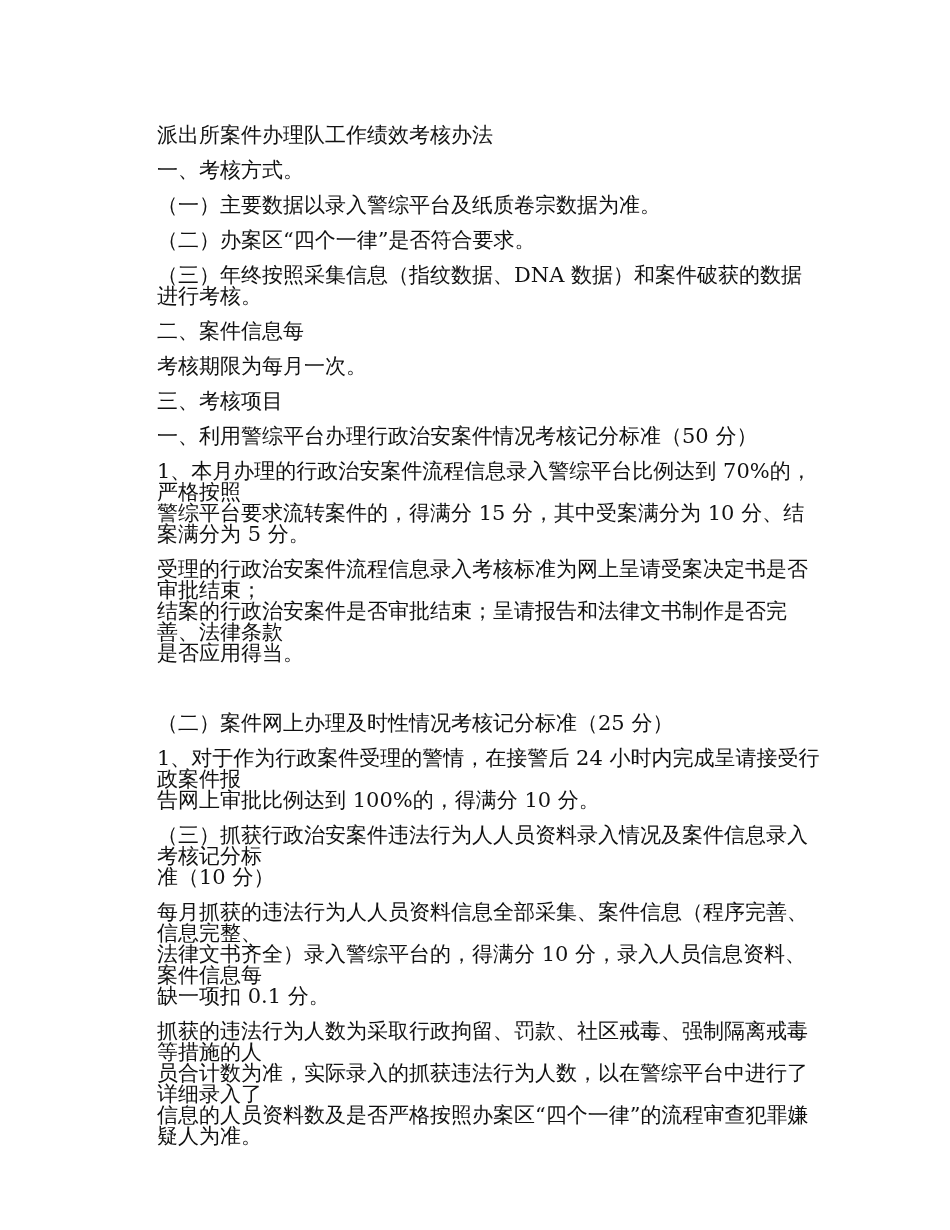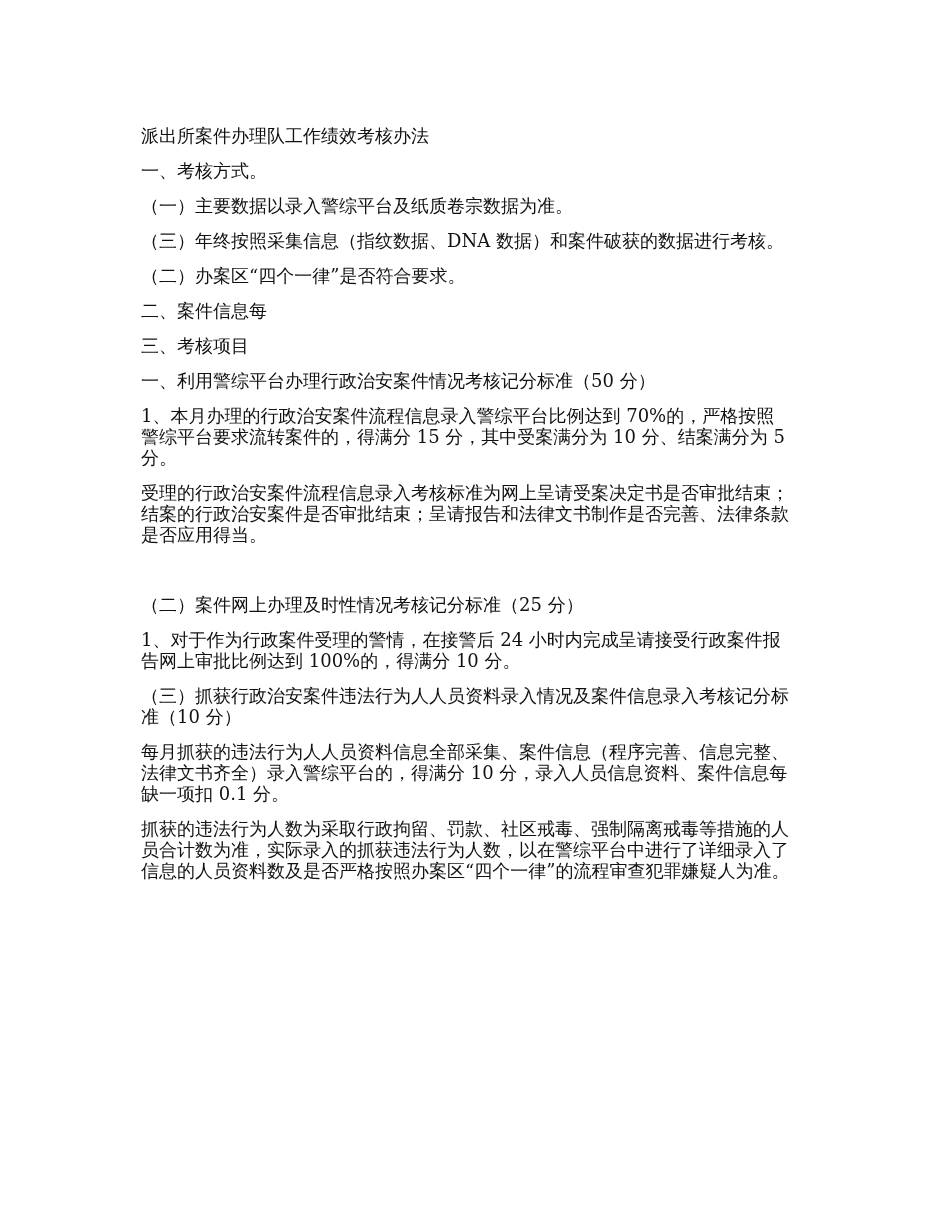--- a/index.html
+++ b/index.html
@@ -15,44 +15,45 @@
       font-family: "DejaVu Serif", "Liberation Serif", serif;
       color: #111111;
     }
     .page {
       position: absolute;
       left: 141px;
       top: 125px;
       width: 680px;
     }
     .para {
-      margin: 0 0 14px 0;
-      font-size: 18px;
+      margin: 0 0 14px 16px;
+      font-size: 21px;
       line-height: 21px;
       letter-spacing: 0;
       white-space: pre-wrap;
     }
     .para.title {
       margin-bottom: 14px;
     }
     .spacer {
       height: 35px;
     }
   </style>
 </head>
 <body>
 
 <div class="page">
   <p class="para title">派出所案件办理队工作绩效考核办法</p>
 
   <p class="para">一、考核方式。</p>
   <p class="para">（一）主要数据以录入警综平台及纸质卷宗数据为准。</p>
+  <p class="para">（二）办案区“四个一律”是否符合要求。</p>
   <p class="para">（三）年终按照采集信息（指纹数据、DNA 数据）和案件破获的数据进行考核。</p>
-  <p class="para">（二）办案区“四个一律”是否符合要求。</p>
   <p class="para">二、案件信息每</p>
+  <p class="para">考核期限为每月一次。</p>
   <p class="para">三、考核项目</p>
   <p class="para">一、利用警综平台办理行政治安案件情况考核记分标准（50 分）</p>
   <p class="para">1、本月办理的行政治安案件流程信息录入警综平台比例达到 70%的，严格按照
 警综平台要求流转案件的，得满分 15 分，其中受案满分为 10 分、结案满分为 5 分。</p>
   <p class="para">受理的行政治安案件流程信息录入考核标准为网上呈请受案决定书是否审批结束；
 结案的行政治安案件是否审批结束；呈请报告和法律文书制作是否完善、法律条款
 是否应用得当。</p>
 
   <div class="spacer"></div>
 

